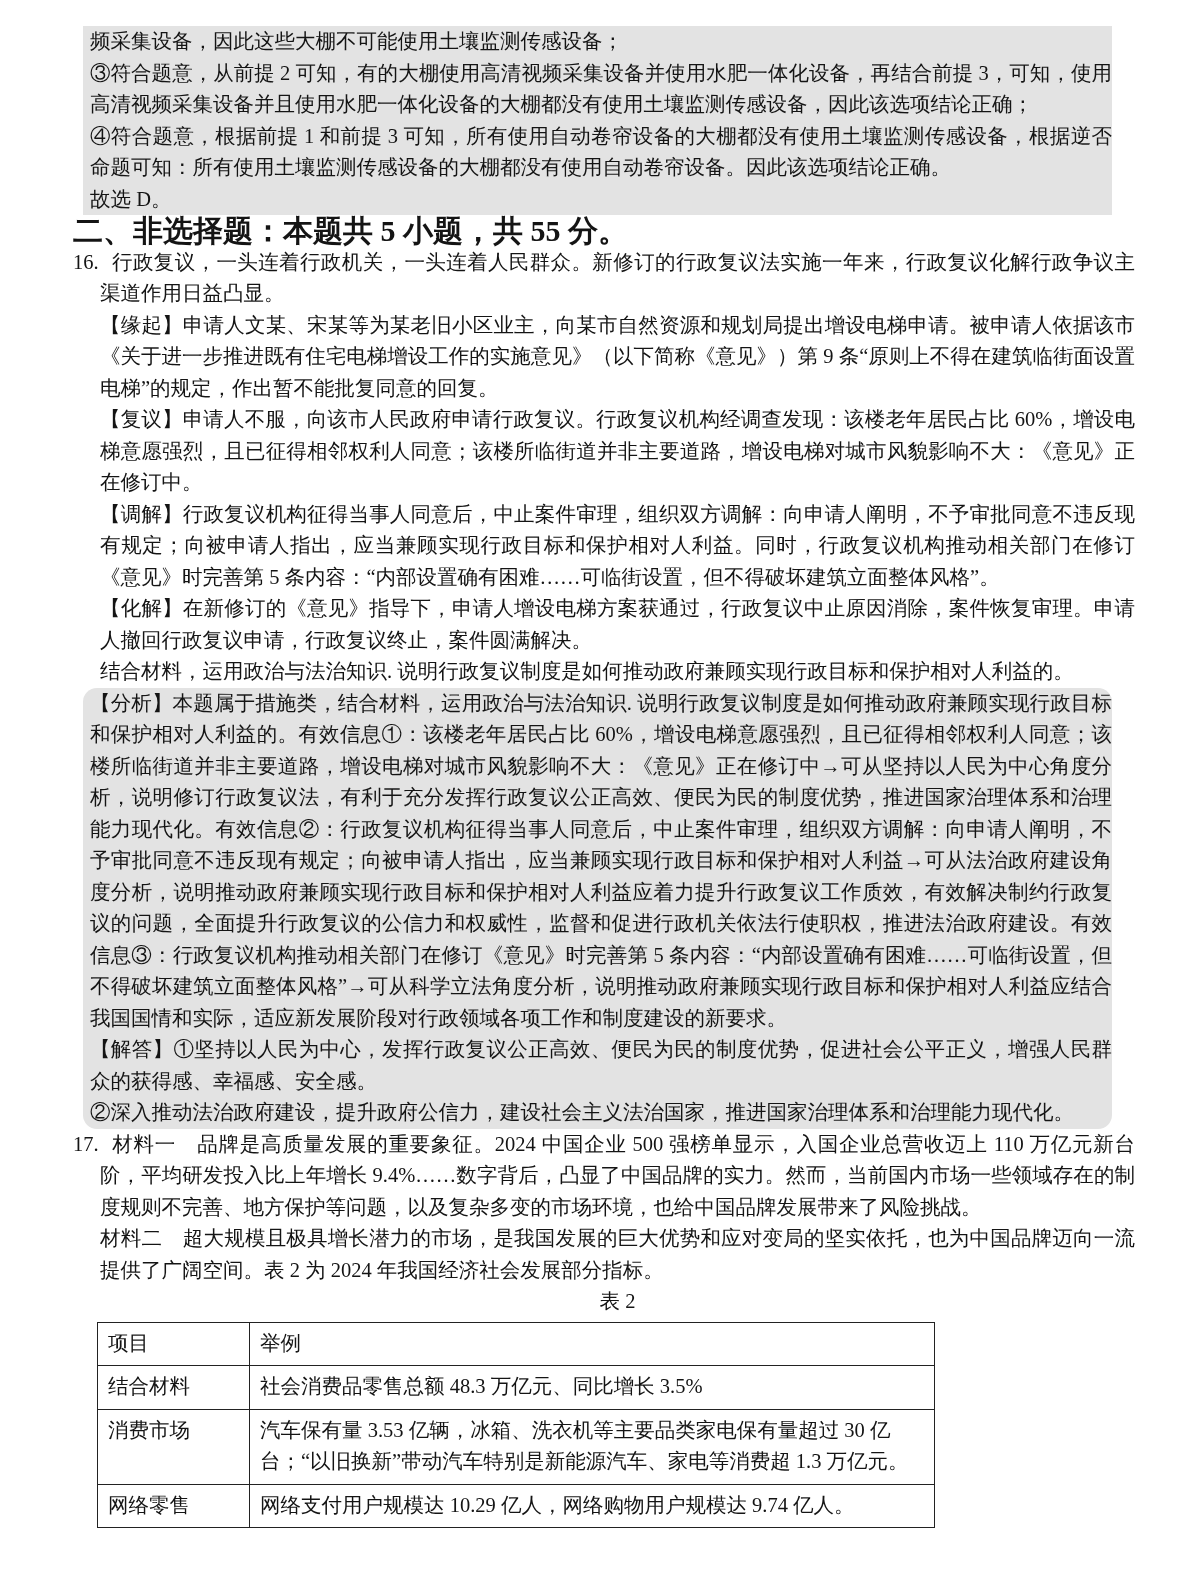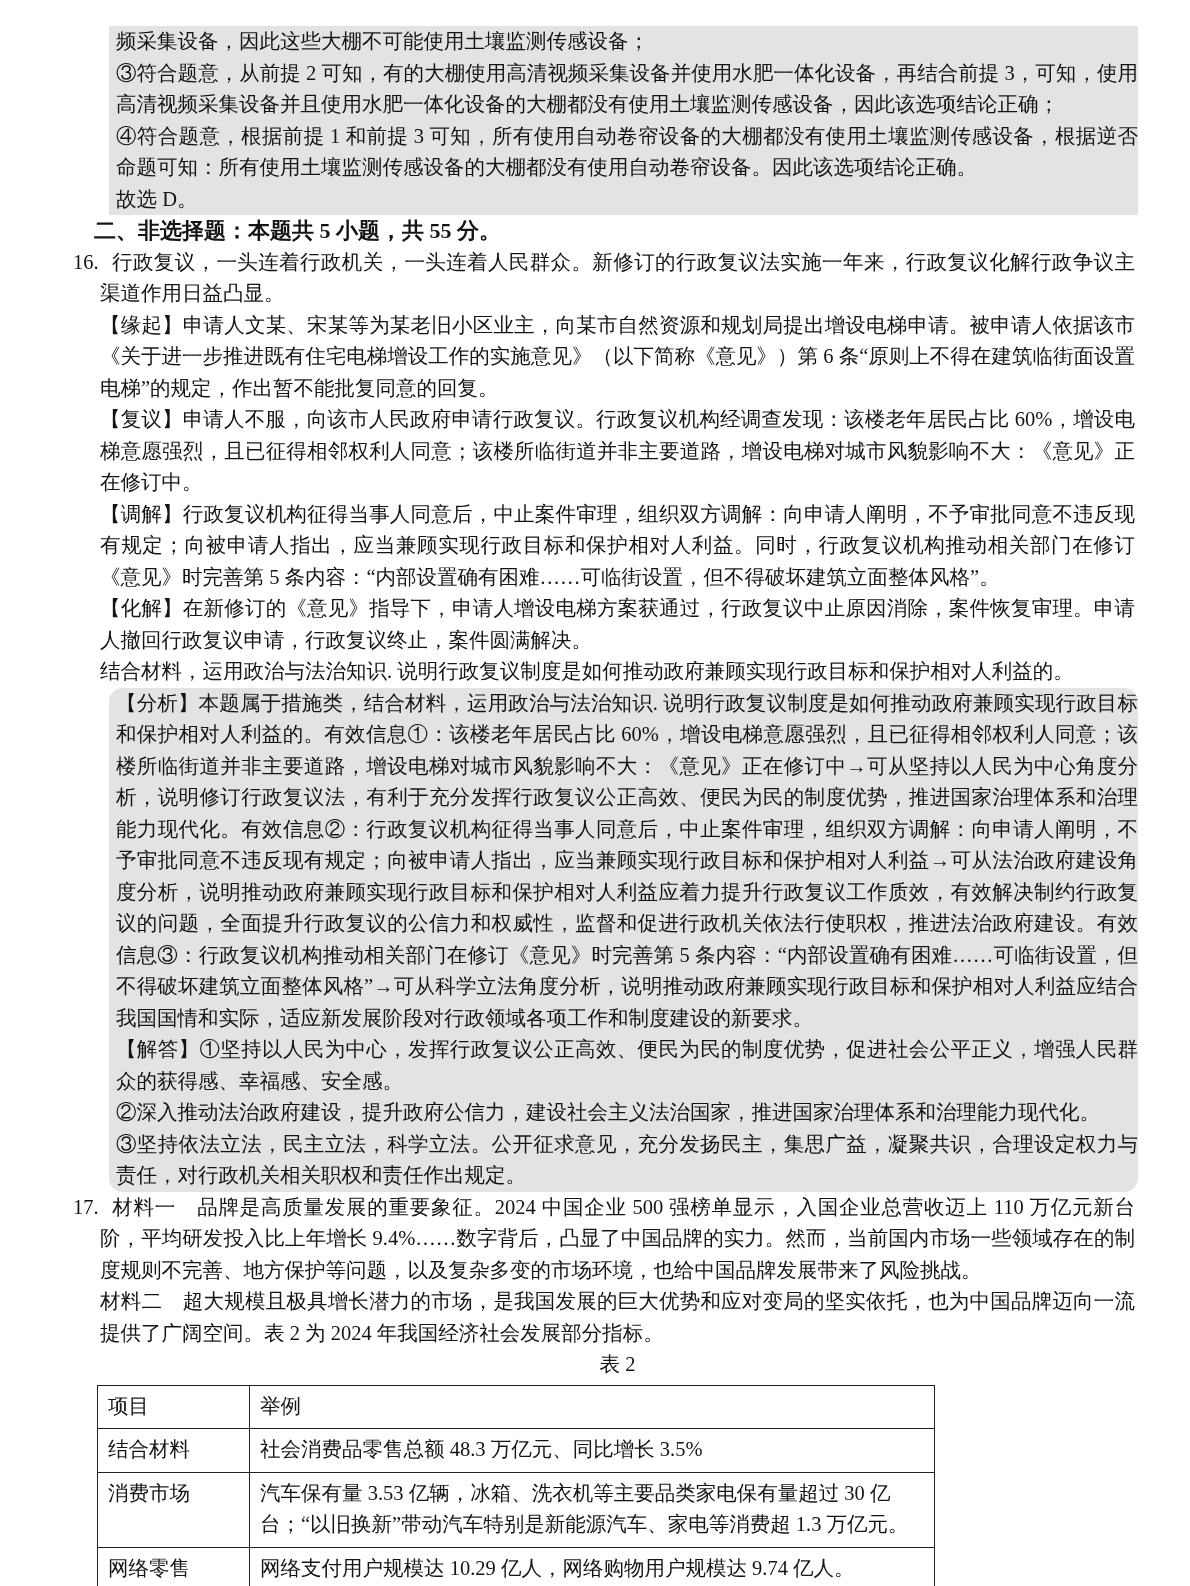--- a/index.html
+++ b/index.html
@@ -4,22 +4,22 @@
 <style>
   html,body{margin:0;padding:0;}
   body{
     width:1190px;height:1586px;background:#ffffff;overflow:hidden;
     font-family:"Liberation Serif","DejaVu Serif",serif;
     font-size:20.5px;line-height:31.5px;color:#141414;
   }
   .page{padding:26px 55px 0 73px;box-sizing:border-box;width:1190px;height:1586px;overflow:hidden;}
   p{margin:0;text-align:justify;}
   .indent{margin-left:27px;}
-  .hl{margin-left:36px;width:1029px;box-sizing:border-box;padding-left:7px;}
-  .heading{font-weight:bold;font-size:22px;margin-left:21px;}
+  .hl{margin-left:10px;width:1029px;box-sizing:border-box;padding-left:7px;}
+  .heading{font-weight:bold;font-size:30px;}
   .q-first{margin-left:27px;text-indent:-27px;}
   .q-num{margin-right:13px;}
   .tbl-caption{text-align:center;margin-left:27px;}
   table{border-collapse:collapse;margin-left:24px;width:838px;table-layout:fixed;margin-top:4px;}
   td{border:1.5px solid #222222;vertical-align:top;padding:5px 10px 6px 10px;}
   td.c1{width:131px;}
 </style>
 </head>
 <body style="color: rgb(20, 20, 20);">
 
@@ -29,32 +29,31 @@
     <p>频采集设备，因此这些大棚不可能使用土壤监测传感设备；</p>
     <p>③符合题意，从前提 2 可知，有的大棚使用高清视频采集设备并使用水肥一体化设备，再结合前提 3，可知，使用高清视频采集设备并且使用水肥一体化设备的大棚都没有使用土壤监测传感设备，因此该选项结论正确；</p>
     <p>④符合题意，根据前提 1 和前提 3 可知，所有使用自动卷帘设备的大棚都没有使用土壤监测传感设备，根据逆否命题可知：所有使用土壤监测传感设备的大棚都没有使用自动卷帘设备。因此该选项结论正确。</p>
     <p>故选 D。</p>
   </div>
 
   <p class="heading">二、非选择题：本题共 5 小题，共 55 分。</p>
 
   <div>
     <p class="q-first"><span class="q-num">16.</span><span>行政复议，一头连着行政机关，一头连着人民群众。新修订的行政复议法实施一年来，行政复议化解行政争议主渠道作用日益凸显。</span></p>
-    <p class="indent">【缘起】申请人文某、宋某等为某老旧小区业主，向某市自然资源和规划局提出增设电梯申请。被申请人依据该市《关于进一步推进既有住宅电梯增设工作的实施意见》（以下简称《意见》）第 6 条“原则上不得在建筑临街面设置电梯”的规定，作出暂不能批复同意的回复。</p>
+    <p class="indent">【缘起】申请人文某、宋某等为某老旧小区业主，向某市自然资源和规划局提出增设电梯申请。被申请人依据该市《关于进一步推进既有住宅电梯增设工作的实施意见》（以下简称《意见》）第 9 条“原则上不得在建筑临街面设置电梯”的规定，作出暂不能批复同意的回复。</p>
     <p class="indent">【复议】申请人不服，向该市人民政府申请行政复议。行政复议机构经调查发现：该楼老年居民占比 60%，增设电梯意愿强烈，且已征得相邻权利人同意；该楼所临街道并非主要道路，增设电梯对城市风貌影响不大：《意见》正在修订中。</p>
     <p class="indent">【调解】行政复议机构征得当事人同意后，中止案件审理，组织双方调解：向申请人阐明，不予审批同意不违反现有规定；向被申请人指出，应当兼顾实现行政目标和保护相对人利益。同时，行政复议机构推动相关部门在修订《意见》时完善第 5 条内容：“内部设置确有困难……可临街设置，但不得破坏建筑立面整体风格”。</p>
     <p class="indent">【化解】在新修订的《意见》指导下，申请人增设电梯方案获通过，行政复议中止原因消除，案件恢复审理。申请人撤回行政复议申请，行政复议终止，案件圆满解决。</p>
     <p class="indent">结合材料，运用政治与法治知识. 说明行政复议制度是如何推动政府兼顾实现行政目标和保护相对人利益的。</p>
   </div>
 
   <div class="hl" style="background: rgb(227, 227, 227); border-radius: 14px;">
     <p>【分析】本题属于措施类，结合材料，运用政治与法治知识. 说明行政复议制度是如何推动政府兼顾实现行政目标和保护相对人利益的。有效信息①：该楼老年居民占比 60%，增设电梯意愿强烈，且已征得相邻权利人同意；该楼所临街道并非主要道路，增设电梯对城市风貌影响不大：《意见》正在修订中→可从坚持以人民为中心角度分析，说明修订行政复议法，有利于充分发挥行政复议公正高效、便民为民的制度优势，推进国家治理体系和治理能力现代化。有效信息②：行政复议机构征得当事人同意后，中止案件审理，组织双方调解：向申请人阐明，不予审批同意不违反现有规定；向被申请人指出，应当兼顾实现行政目标和保护相对人利益→可从法治政府建设角度分析，说明推动政府兼顾实现行政目标和保护相对人利益应着力提升行政复议工作质效，有效解决制约行政复议的问题，全面提升行政复议的公信力和权威性，监督和促进行政机关依法行使职权，推进法治政府建设。有效信息③：行政复议机构推动相关部门在修订《意见》时完善第 5 条内容：“内部设置确有困难……可临街设置，但不得破坏建筑立面整体风格”→可从科学立法角度分析，说明推动政府兼顾实现行政目标和保护相对人利益应结合我国国情和实际，适应新发展阶段对行政领域各项工作和制度建设的新要求。</p>
     <p>【解答】①坚持以人民为中心，发挥行政复议公正高效、便民为民的制度优势，促进社会公平正义，增强人民群众的获得感、幸福感、安全感。</p>
     <p>②深入推动法治政府建设，提升政府公信力，建设社会主义法治国家，推进国家治理体系和治理能力现代化。</p>
-    <p>③坚持依法立法，民主立法，科学立法。公开征求意见，充分发扬民主，集思广益，凝聚共识，合理设定权力与责任，对行政机关相关职权和责任作出规定。</p>
   </div>
 
   <div>
     <p class="q-first"><span class="q-num">17.</span><span>材料一　品牌是高质量发展的重要象征。2024 中国企业 500 强榜单显示，入国企业总营收迈上 110 万亿元新台阶，平均研发投入比上年增长 9.4%……数字背后，凸显了中国品牌的实力。然而，当前国内市场一些领域存在的制度规则不完善、地方保护等问题，以及复杂多变的市场环境，也给中国品牌发展带来了风险挑战。</span></p>
     <p class="indent">材料二　超大规模且极具增长潜力的市场，是我国发展的巨大优势和应对变局的坚实依托，也为中国品牌迈向一流提供了广阔空间。表 2 为 2024 年我国经济社会发展部分指标。</p>
   </div>
 
   <p class="tbl-caption">表 2</p>
   <table>
     <tbody>

